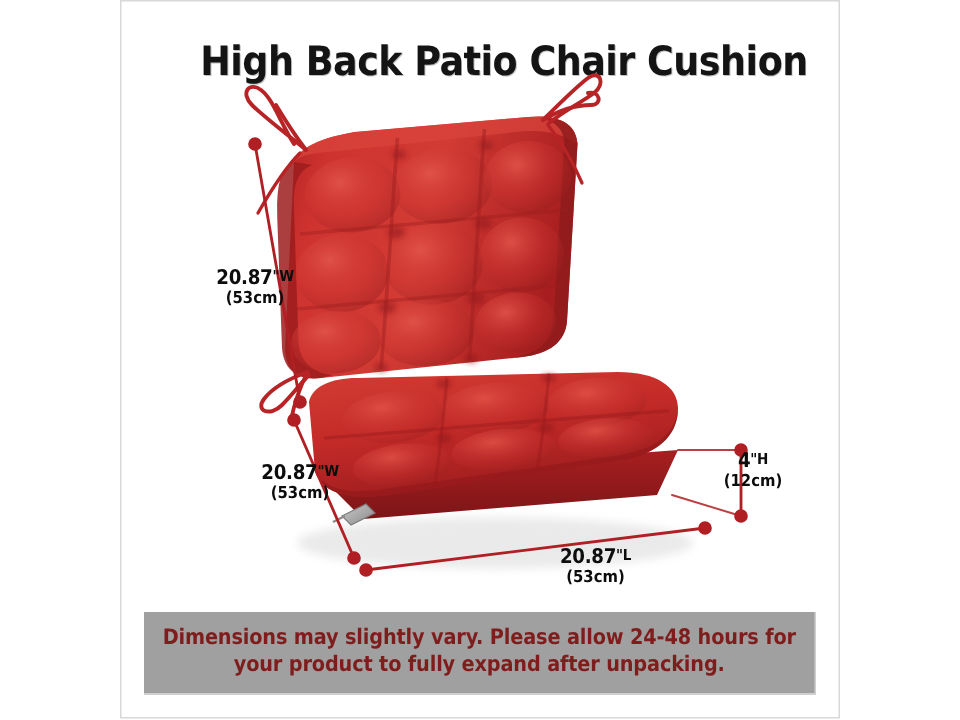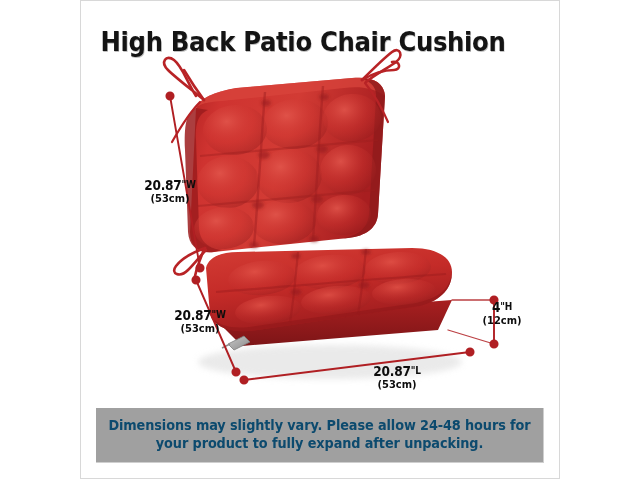--- a/index.html
+++ b/index.html
@@ -15,21 +15,21 @@
   .frame{
     position:absolute;
     left:80px;top:0px;width:480px;height:479px;
     border:1px solid #d8d8d8;
     box-sizing:border-box;
     background:#fff;
   }
 
   .title{
     position:absolute;
-    left:63px;top:26px;width:480px;
+    left:96px;top:26px;width:480px;
     text-align:center;
     font-family:"DejaVu Sans Condensed","Liberation Sans",sans-serif;
     font-weight:bold;
     font-size:27px;
     letter-spacing:-0.3px;
     color:#141414;
     text-shadow:0.6px 0.6px 0 rgba(140,140,140,.55);
     white-space:nowrap;
   }
 
@@ -64,21 +64,21 @@
     border-bottom:1px solid #cfcfcf;
     box-sizing:border-box;
     display:flex;align-items:center;justify-content:center;
   }
   .note p{
     margin:0;
     font-family:"DejaVu Sans Condensed","Liberation Sans",sans-serif;
     font-weight:bold;
     font-size:14.3px;
     line-height:1.25;
-    color:#0c4a6e;
+    color:#7f1d1d;
     text-align:center;
     padding:0 10px;
     letter-spacing:-0.1px;
   }
 </style>
 </head>
 <body>
 
 <div id="stage">
 

